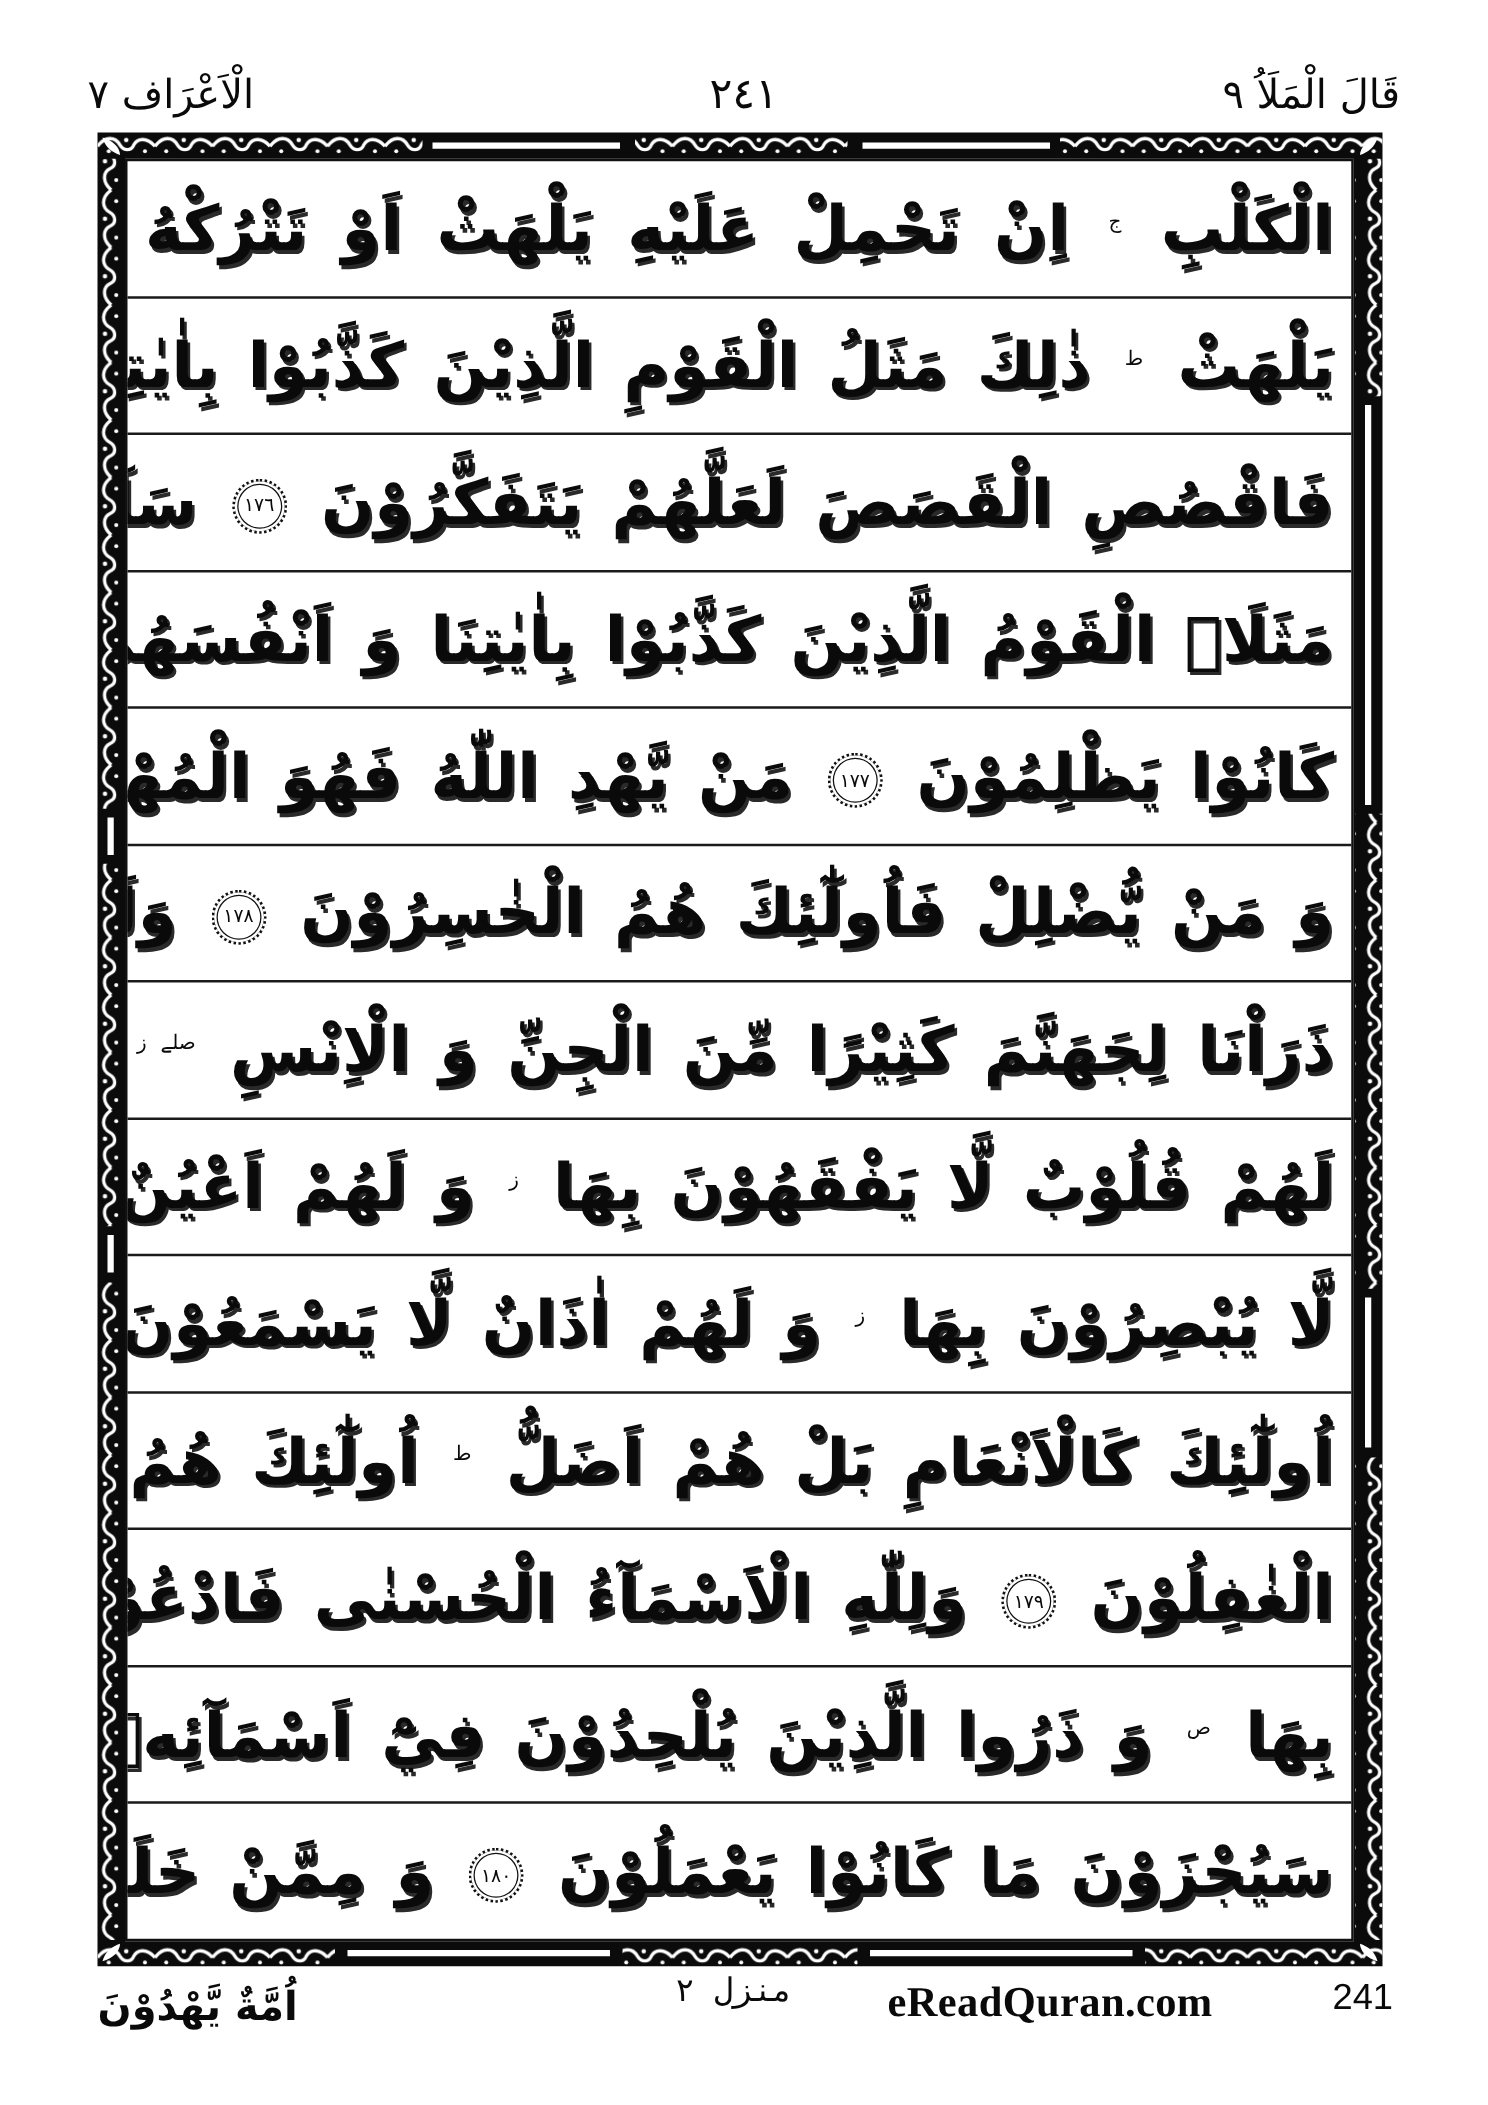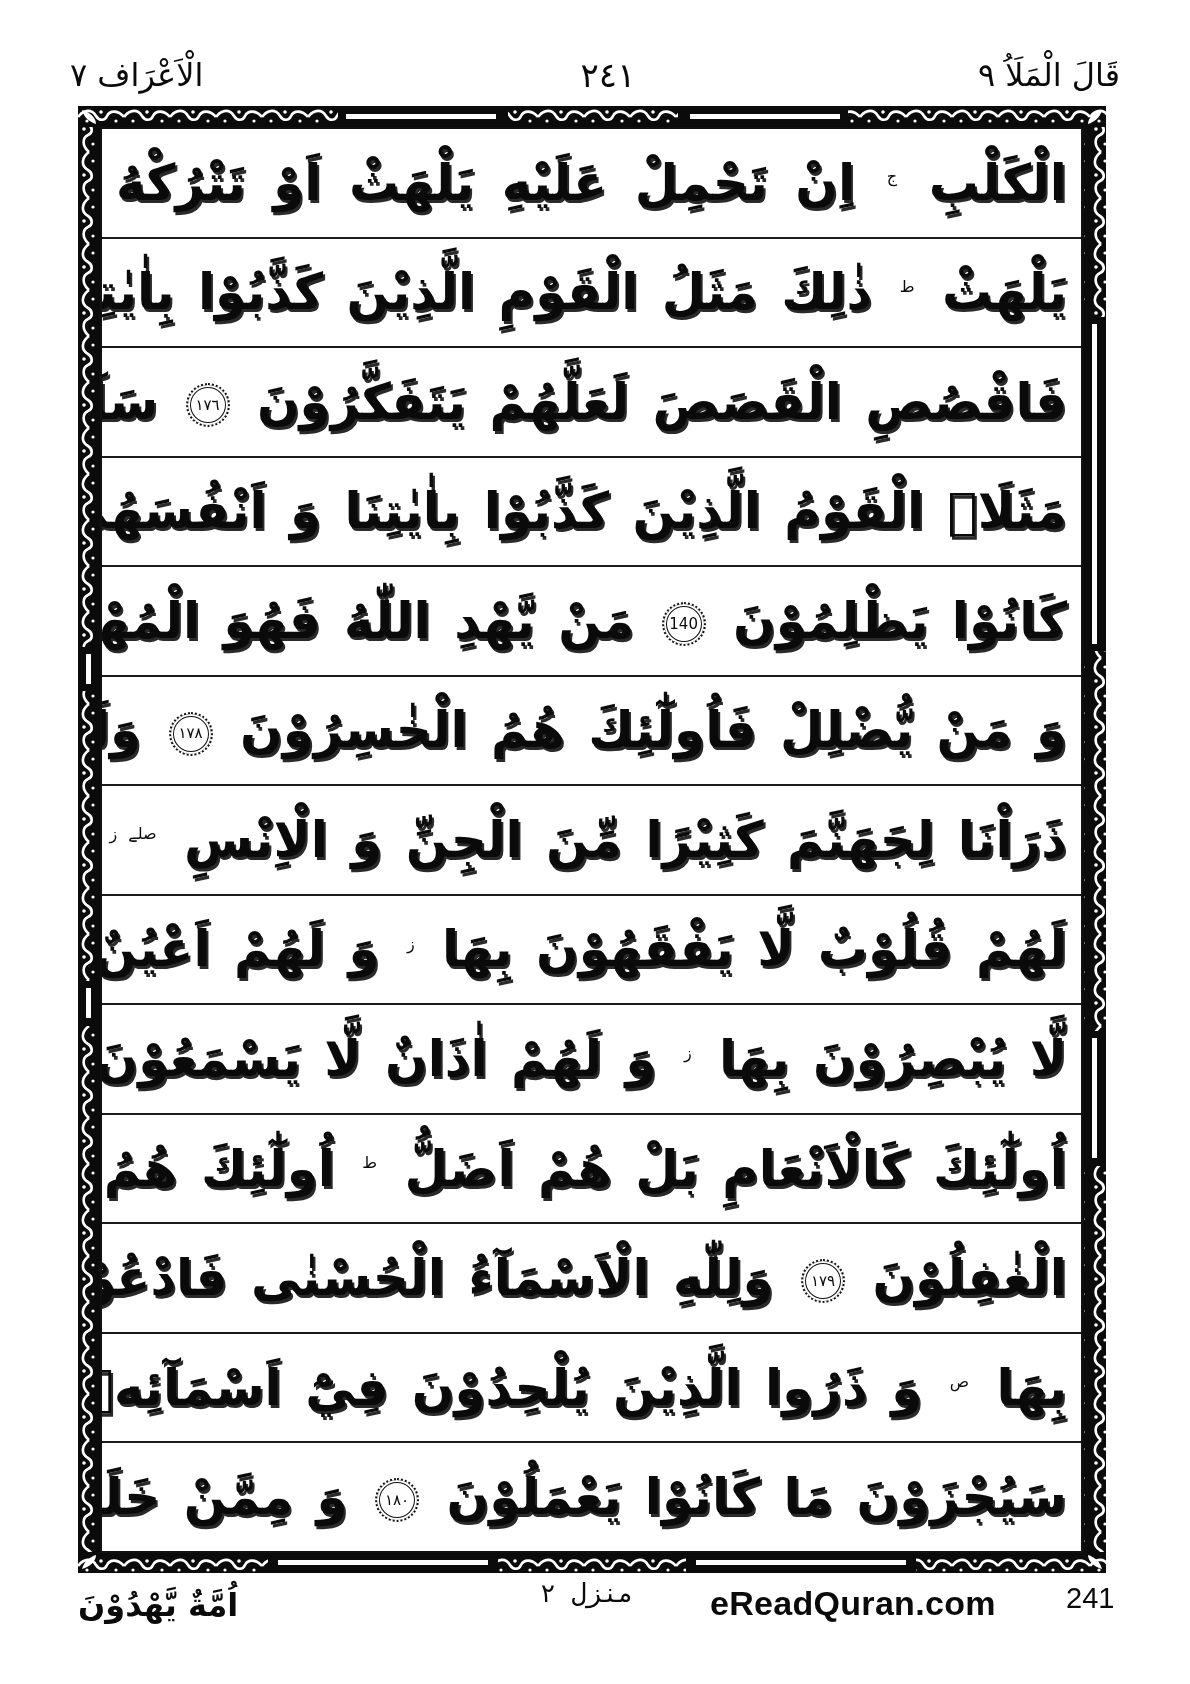--- a/index.html
+++ b/index.html
@@ -28,21 +28,21 @@
     position: absolute;
     top: 0;
     font-family: "DejaVu Sans", sans-serif;
     font-weight: normal;
     font-size: 32px;
     line-height: 50px;
     direction: rtl;
     white-space: nowrap;
   }
   .hdr-juz { right: 0; }
-  .hdr-page { left: 50%; transform: translateX(-50%); font-size: 34px; margin-left: 13px; }
+  .hdr-page { left: 50%; transform: translateX(-50%); font-size: 34px; }
   .hdr-surah { left: 0; }
 
   
   .frame {
     position: absolute;
     left: 78px;
     top: 106px;
     width: 1028px;
     height: 1467px;
     background: #0b0b0b;
@@ -137,21 +137,21 @@
   .ftr-manzil {
     left: 470px;
     top: 0;
     font-family: Liberation Mono, monospace;
     font-size: 26px;
     direction: rtl;
   }
   .ftr-site {
     left: 640px;
     top: 6px;
-    font-family: Liberation Sans, sans-serif;
+    font-family: Liberation Serif, serif;
     font-weight: bold;
     font-size: 34px;
     letter-spacing: 0.3px;
   }
   .ftr-pagenum {
     left: 996px;
     top: 4px;
     font-family: Liberation Sans, sans-serif;
     font-size: 29px;
   }
@@ -238,21 +238,21 @@
       </div>
     </div>
     <div class="line">
       <div class="line-text">
         <span>مَثَلَاۨ الْقَوْمُ الَّذِيْنَ كَذَّبُوْا بِاٰيٰتِنَا وَ اَنْفُسَهُمْ</span>
       </div>
     </div>
     <div class="line">
       <div class="line-text">
         <span>كَانُوْا يَظْلِمُوْنَ</span>
-        <span class="ayah-marker">140</span>
+        <span class="ayah-marker">١٧٧</span>
         <span>مَنْ يَّهْدِ اللّٰهُ فَهُوَ الْمُهْتَدِيْ</span>
         
       </div>
     </div>
     <div class="line">
       <div class="line-text">
         <span>وَ مَنْ يُّضْلِلْ فَاُولٰٓئِكَ هُمُ الْخٰسِرُوْنَ</span>
         <span class="ayah-marker">١٧٨</span>
         <span>وَلَقَدْ</span>
       </div>

